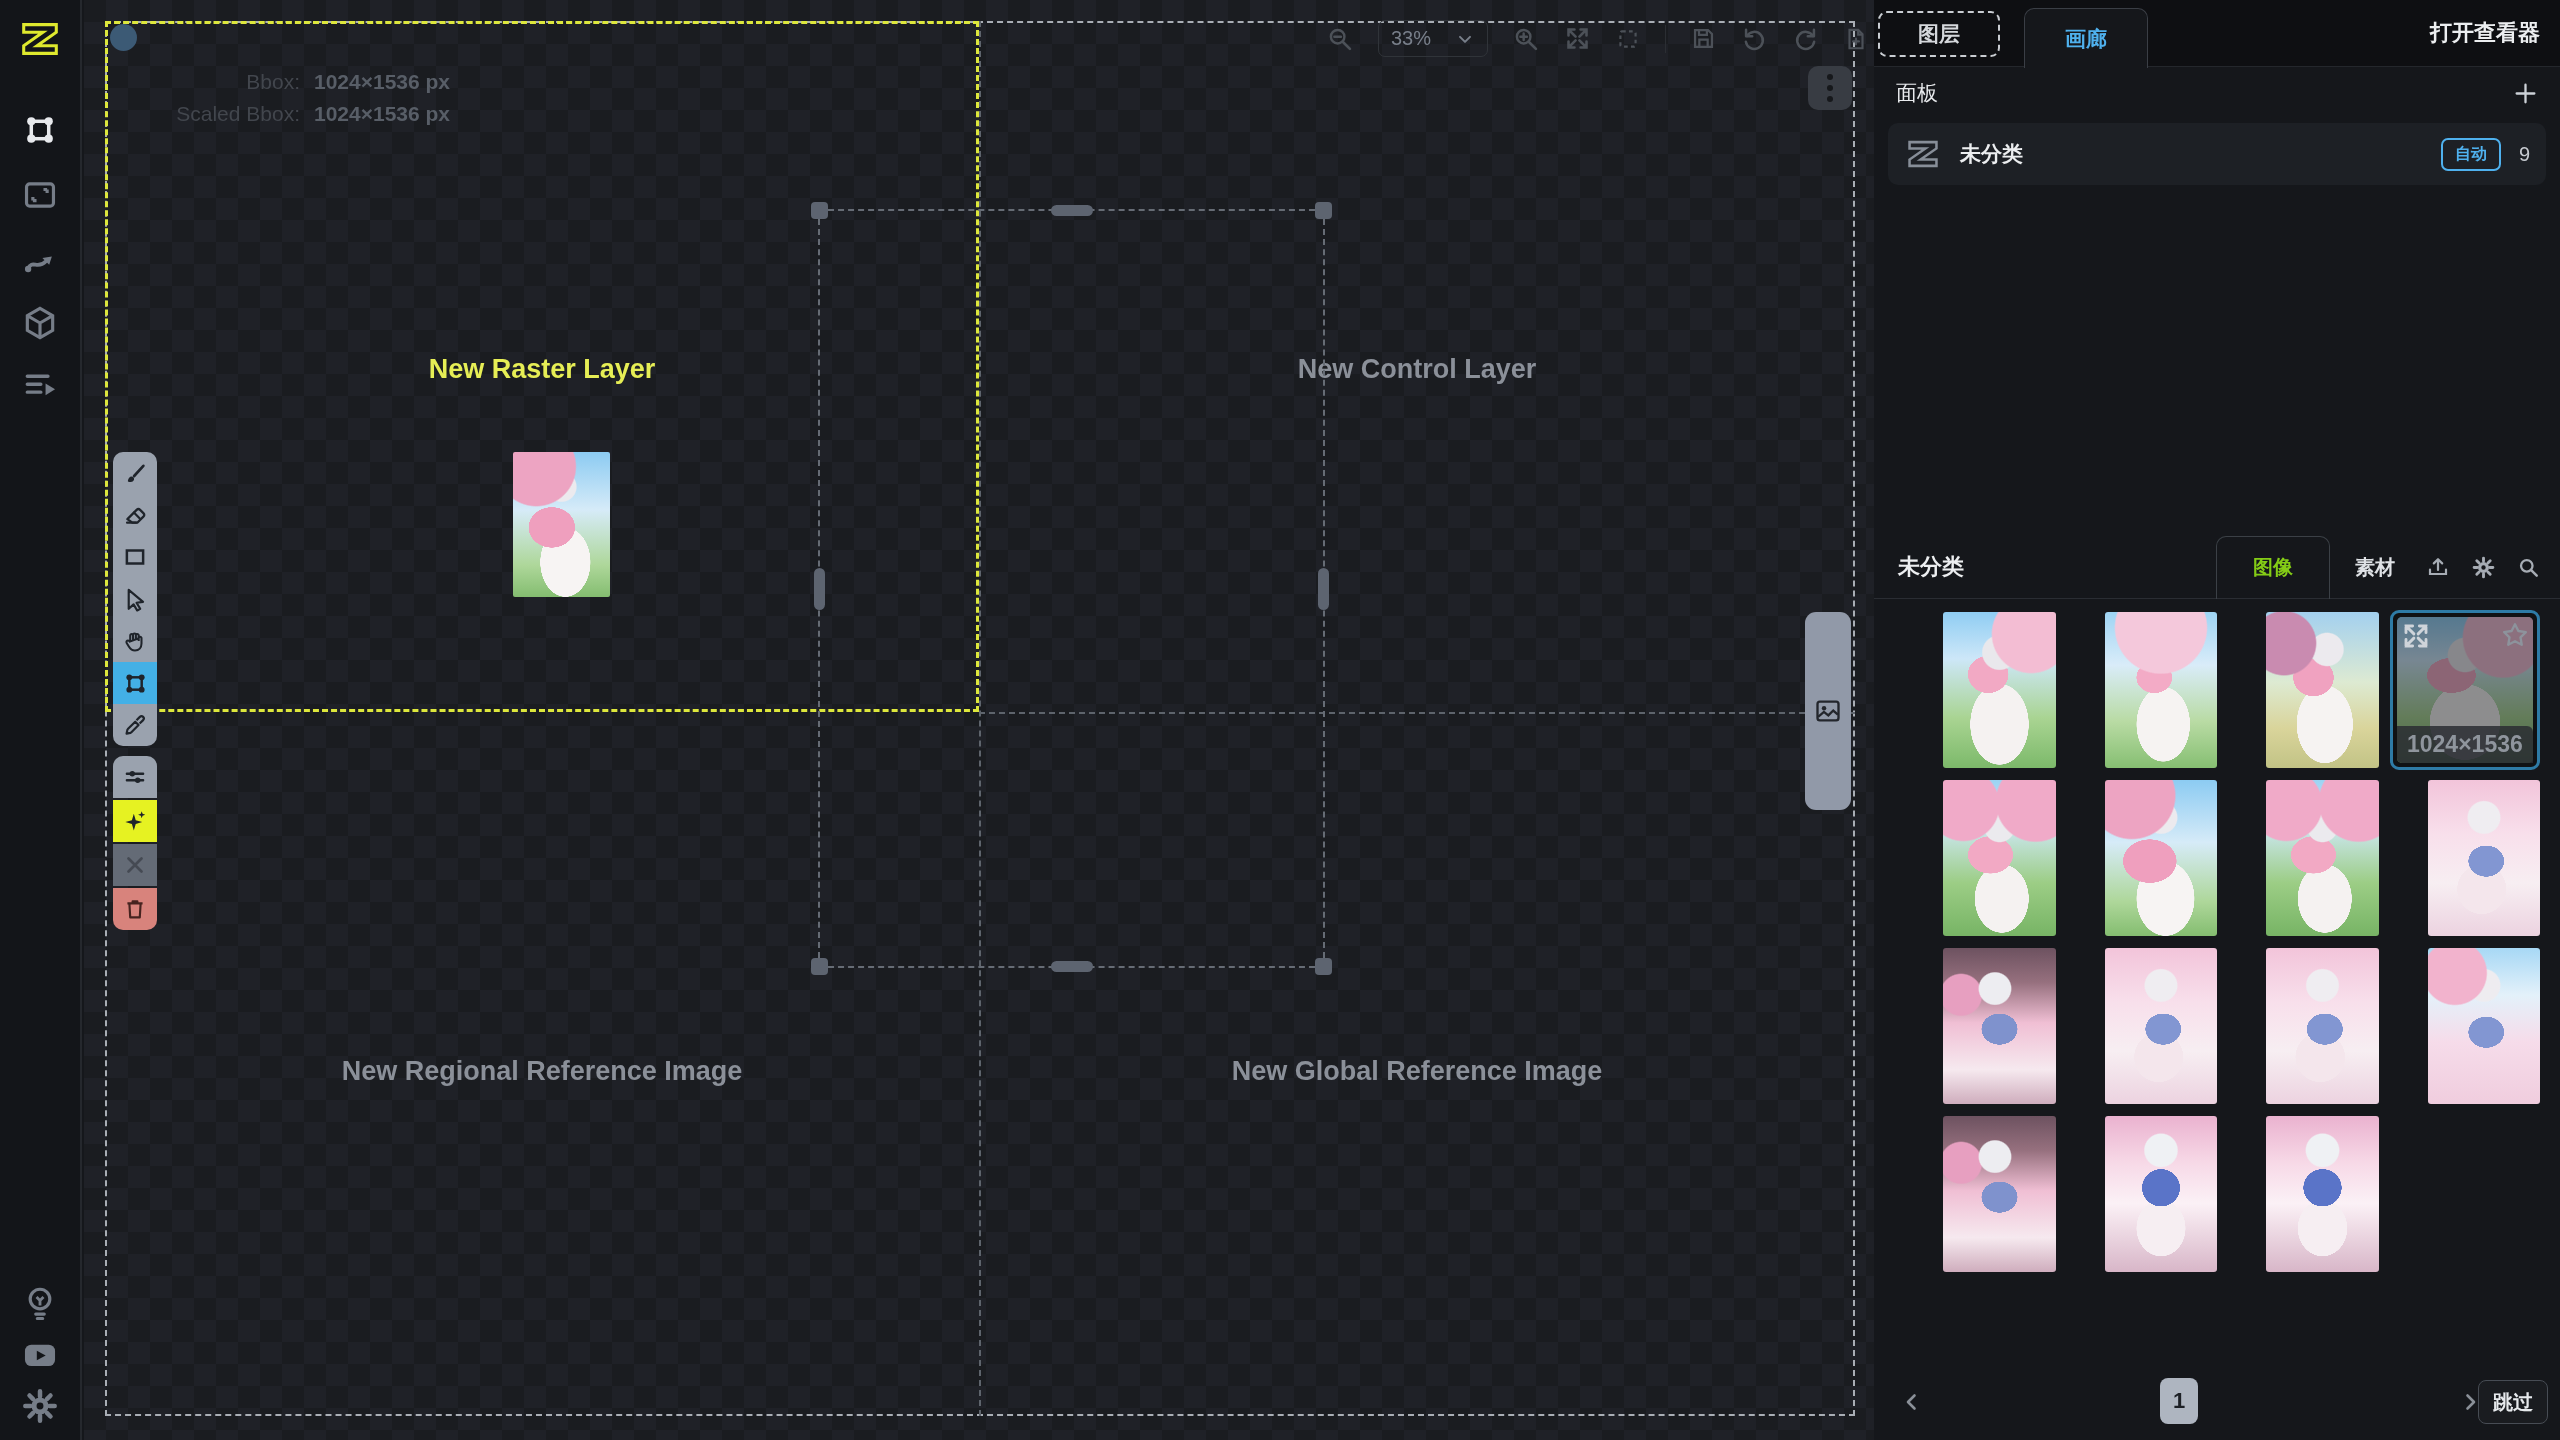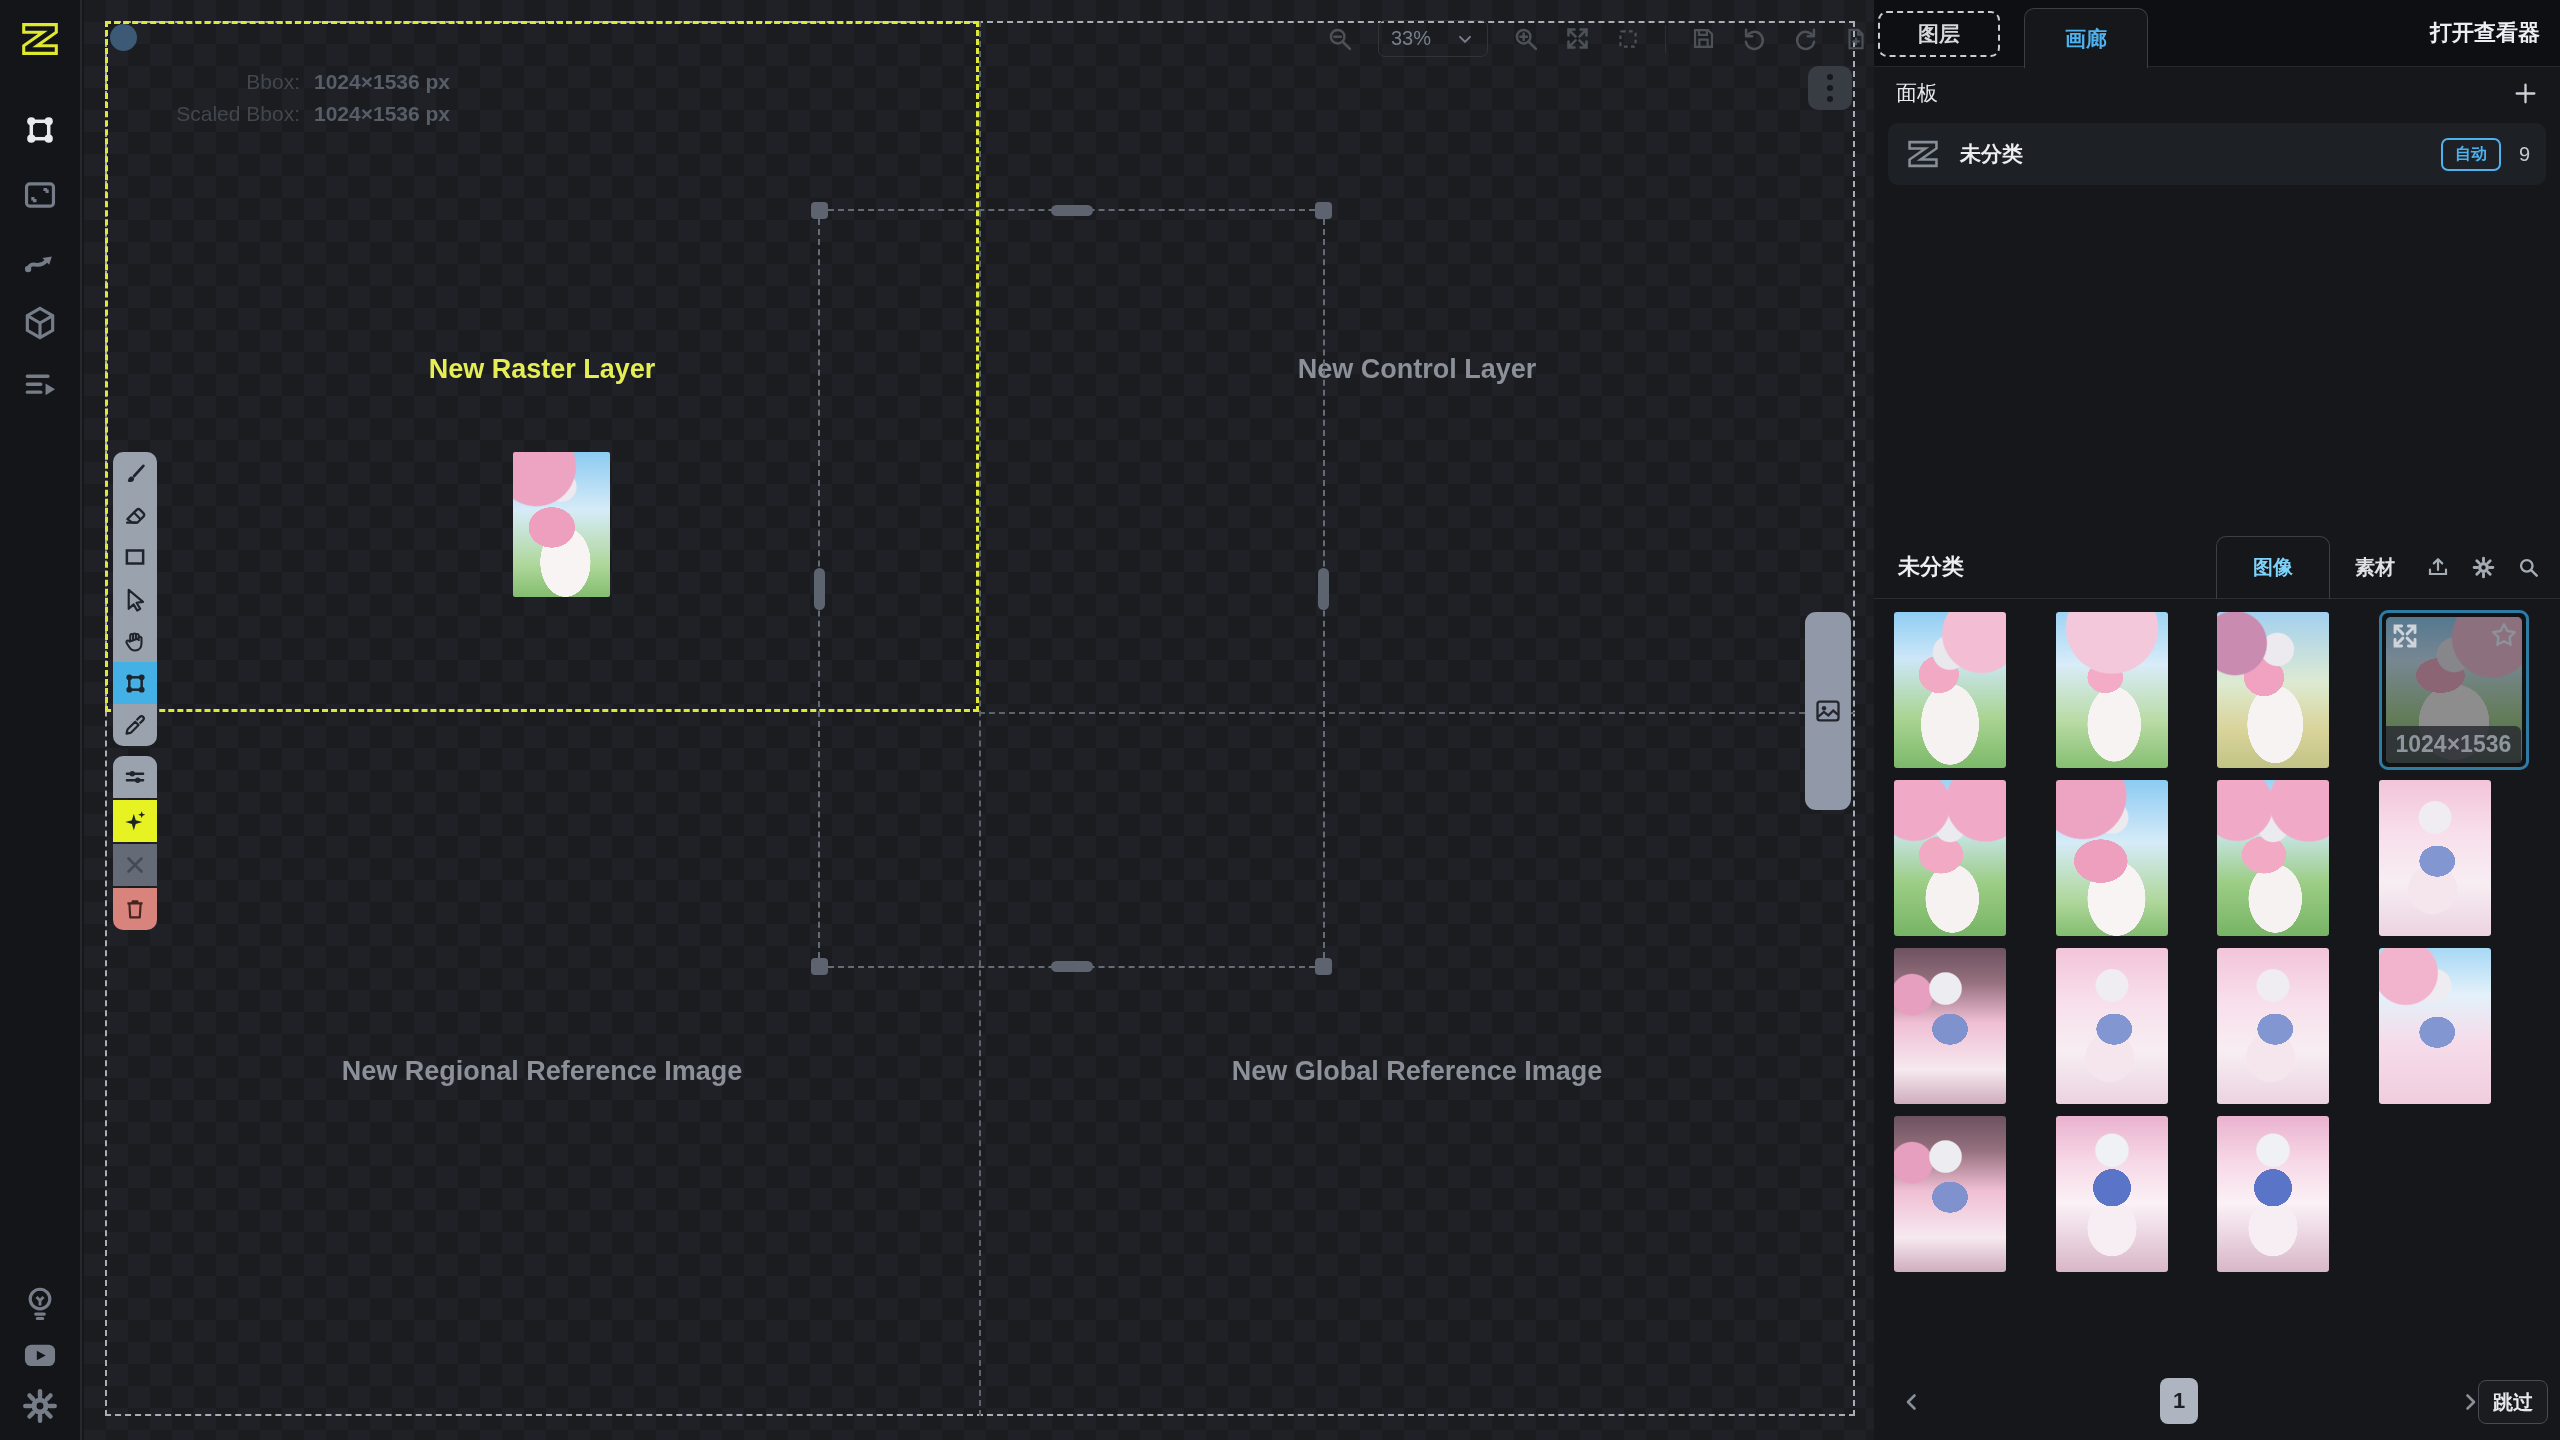--- a/index.html
+++ b/index.html
@@ -91,26 +91,26 @@
   #panel-item { margin:4px 14px 0; height:62px; border-radius:10px; background:#1d2025; display:flex; align-items:center; padding:0 16px; gap:18px; cursor:pointer; }
   #panel-item .nm { color:#eceef0; font-weight:bold; font-size:21px; flex:1; }
   #auto-badge { border:2px solid #4fb1ee; color:#4fb1ee; border-radius:7px; font-size:16px; font-weight:bold; padding:4px 12px; }
   #panel-item .cnt { color:#c6cad0; font-size:20px; }
 
   
   #gallery { position:absolute; left:0; top:536px; right:0; bottom:0; }
   #gal-head { position:relative; height:63px; display:flex; align-items:center; padding:0 20px 0 24px; border-bottom:1px solid #2a2d33; }
   #gal-head .ttl { color:#eceef0; font-weight:bold; font-size:22px; flex:1; }
   .seg-tab { height:63px; width:114px; display:flex; align-items:center; justify-content:center; font-weight:bold; font-size:20px; cursor:pointer; }
-  .seg-tab.on { color:#7dd3fc; border:1px solid #3b4046; border-bottom:none; border-radius:10px 10px 0 0; }
+  .seg-tab.on { color:#84cc16; border:1px solid #3b4046; border-bottom:none; border-radius:10px 10px 0 0; }
   .seg-tab.off { color:#dfe2e6; width:90px; }
   #gal-head .ics { display:flex; align-items:center; gap:22px; margin-left:6px; }
 
   #gal-grid { display:grid; grid-template-columns:repeat(4,1fr); grid-auto-rows:162px; row-gap:6px; padding:10px 20px; }
-  .g-cell { display:flex; align-items:center; justify-content:flex-start; cursor:pointer; }
+  .g-cell { display:flex; align-items:center; justify-content:flex-end; cursor:pointer; }
   .tile { height:156px; aspect-ratio:0.72; border-radius:3px; }
   .sel-frame { position:relative; width:150px; height:160px; border:3px solid #2e7ba6; border-radius:9px; background:#101214; padding:4px; }
   .sel-frame .tile { width:100%; height:100%; aspect-ratio:auto; border-radius:5px; }
   .sel-frame .dim { position:absolute; inset:4px; background:rgba(16,18,22,0.45); border-radius:5px; }
   .sel-frame .ic-tl { position:absolute; left:8px; top:8px; color:#cfd4da; }
   .sel-frame .ic-tr { position:absolute; right:7px; top:7px; color:#8d939c; }
   .dims-label { position:absolute; left:4px; bottom:4px; background:rgba(42,45,51,0.85); border-radius:0 6px 0 5px; padding:5px 10px; color:#8f959d; font-weight:bold; font-size:23px; }
 
   #pagination { position:absolute; left:0; right:0; bottom:14px; height:48px; }
   #pagination .pg-prev { position:absolute; left:26px; top:12px; color:#8a9098; cursor:pointer; }

